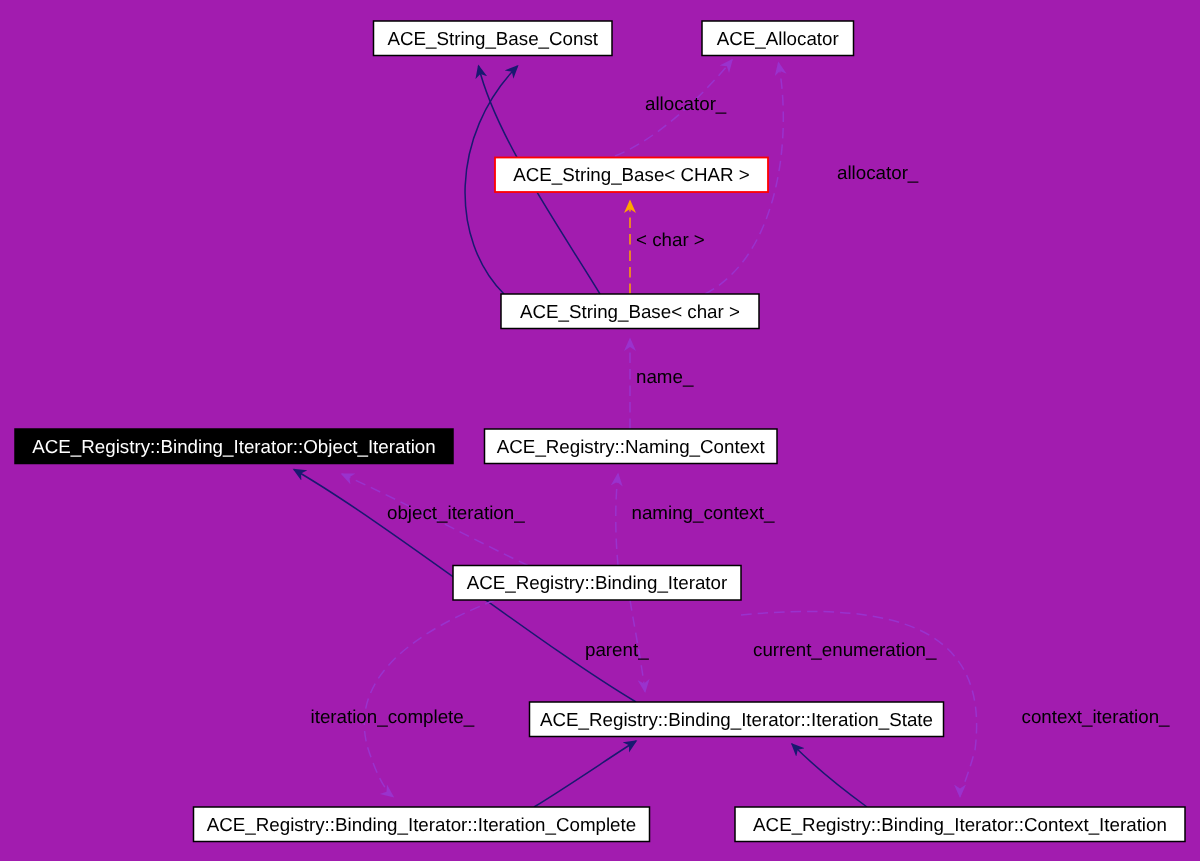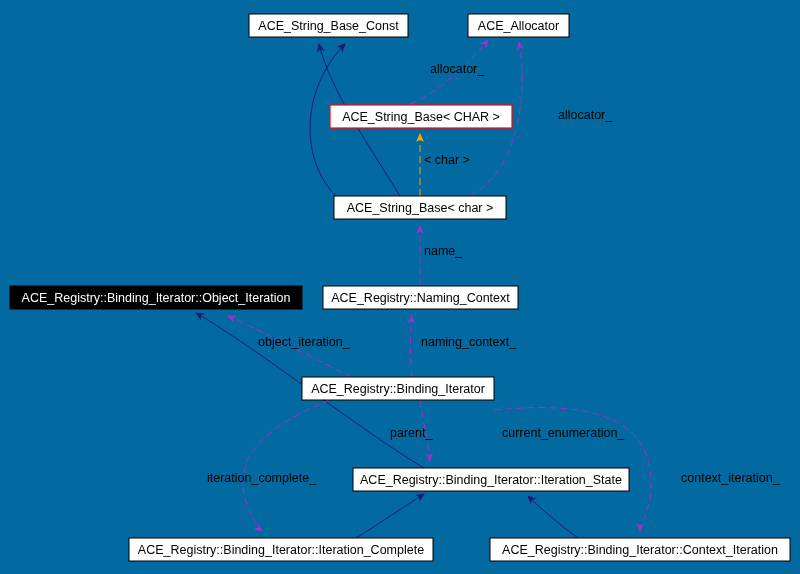--- a/index.html
+++ b/index.html
@@ -10,21 +10,21 @@
   body {
     width: 800px;
     height: 574px;
     font-family: "Liberation Sans", sans-serif;
     overflow: hidden;
   }
   #diagram-root {
     position: relative;
     width: 800px;
     height: 574px;
-    background: #0369a1;
+    background: #a21caf;
   }
   svg#uml-canvas {
     position: absolute;
     left: 0;
     top: 0;
     width: 800px;
     height: 574px;
     display: block;
   }
   .node-box {

